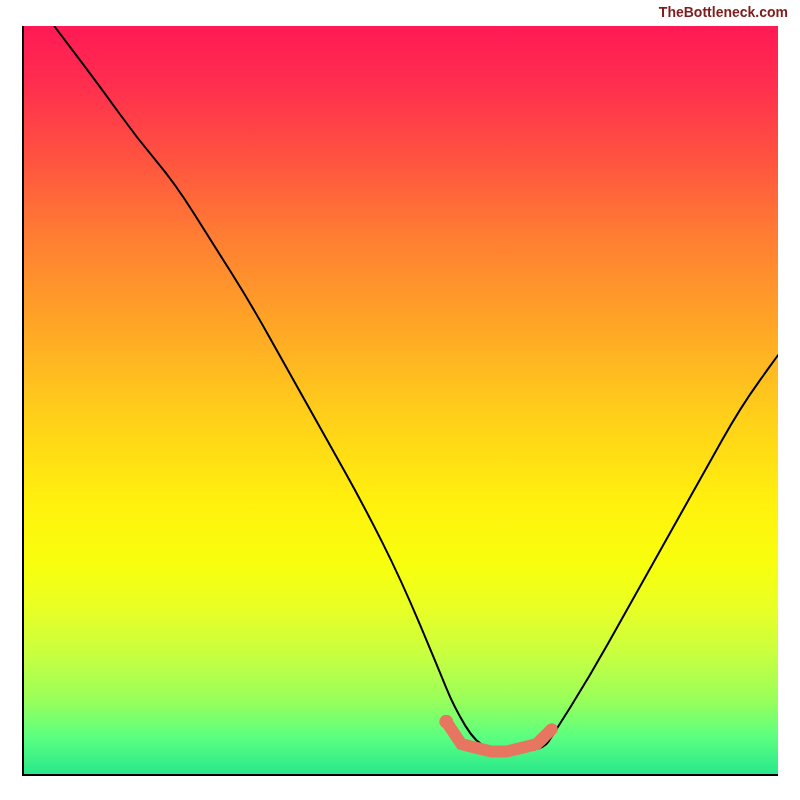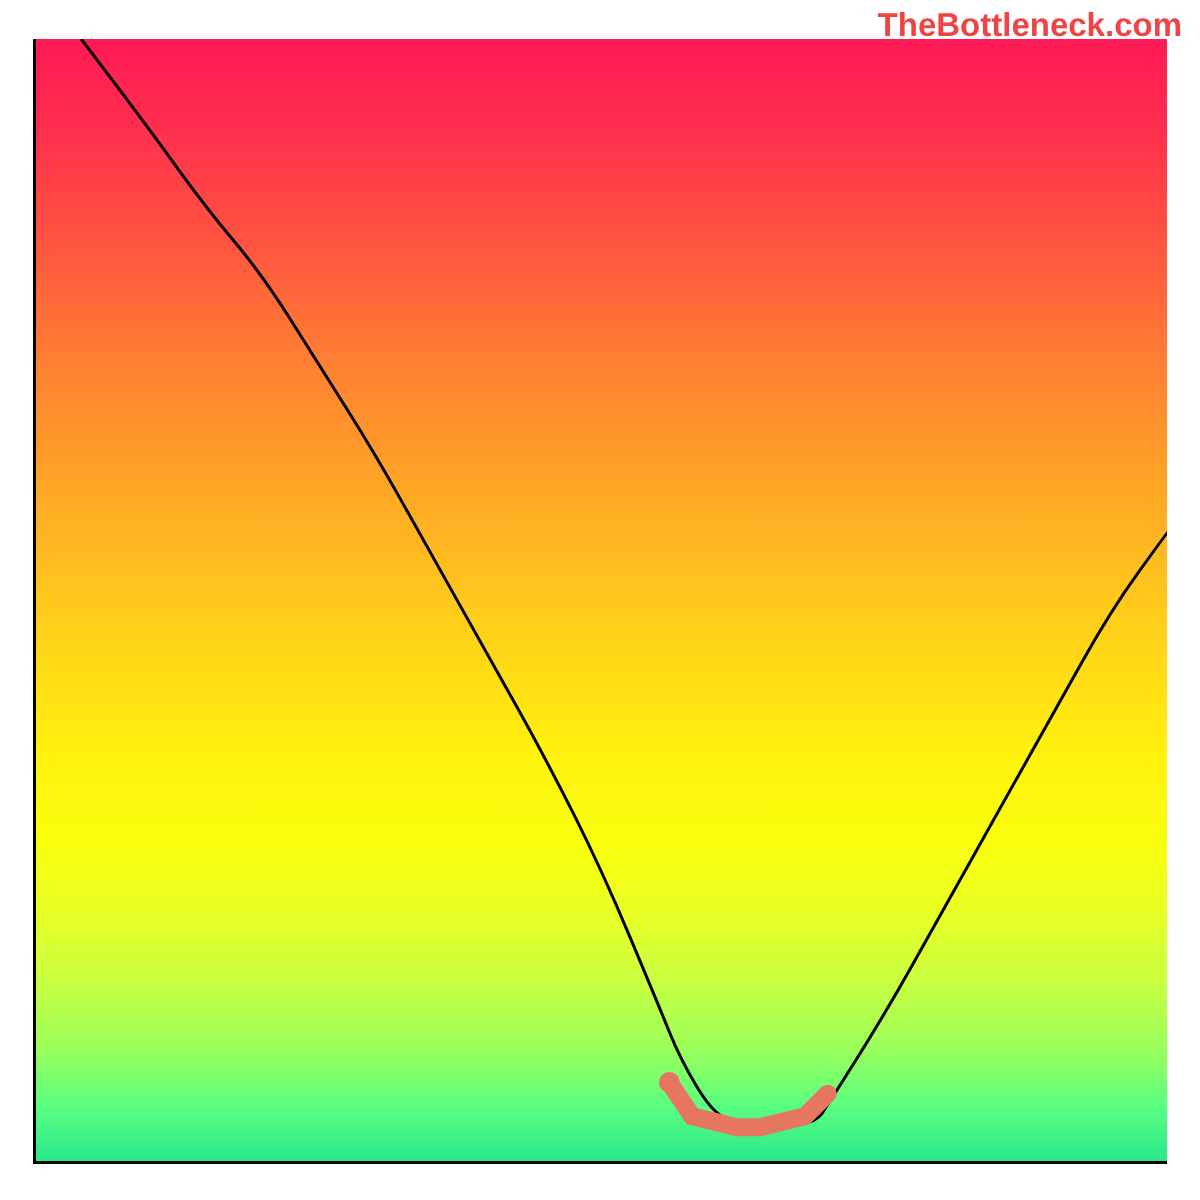--- a/index.html
+++ b/index.html
@@ -7,23 +7,23 @@
     width: 800px;
     height: 800px;
     background: #ffffff;
     position: relative;
     font-family: Arial, sans-serif;
   }
   .watermark {
     position: absolute;
     top: 4px;
     right: 12px;
-    font-size: 22px;
+    font-size: 14px;
     font-weight: bold;
-    color: #ef4444;
+    color: #7f1d1d;
     z-index: 10;
     margin-left: 36px;
   }
   .plot-area {
     position: absolute;
     left: 22px;
     top: 26px;
     width: 756px;
     height: 750px;
     border-left: 2.5px solid #000;

